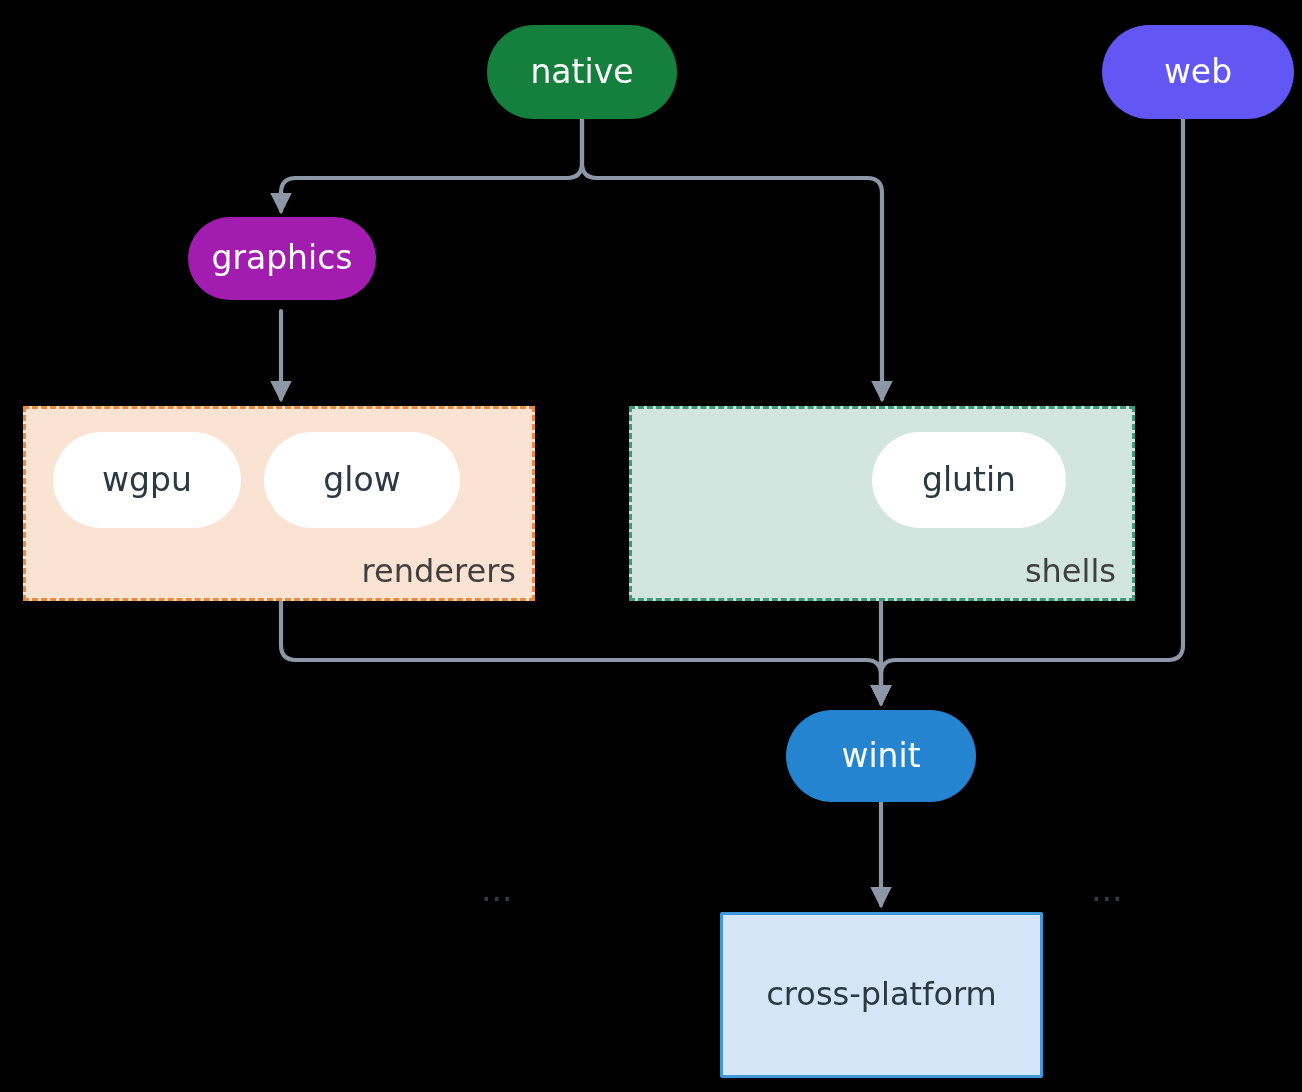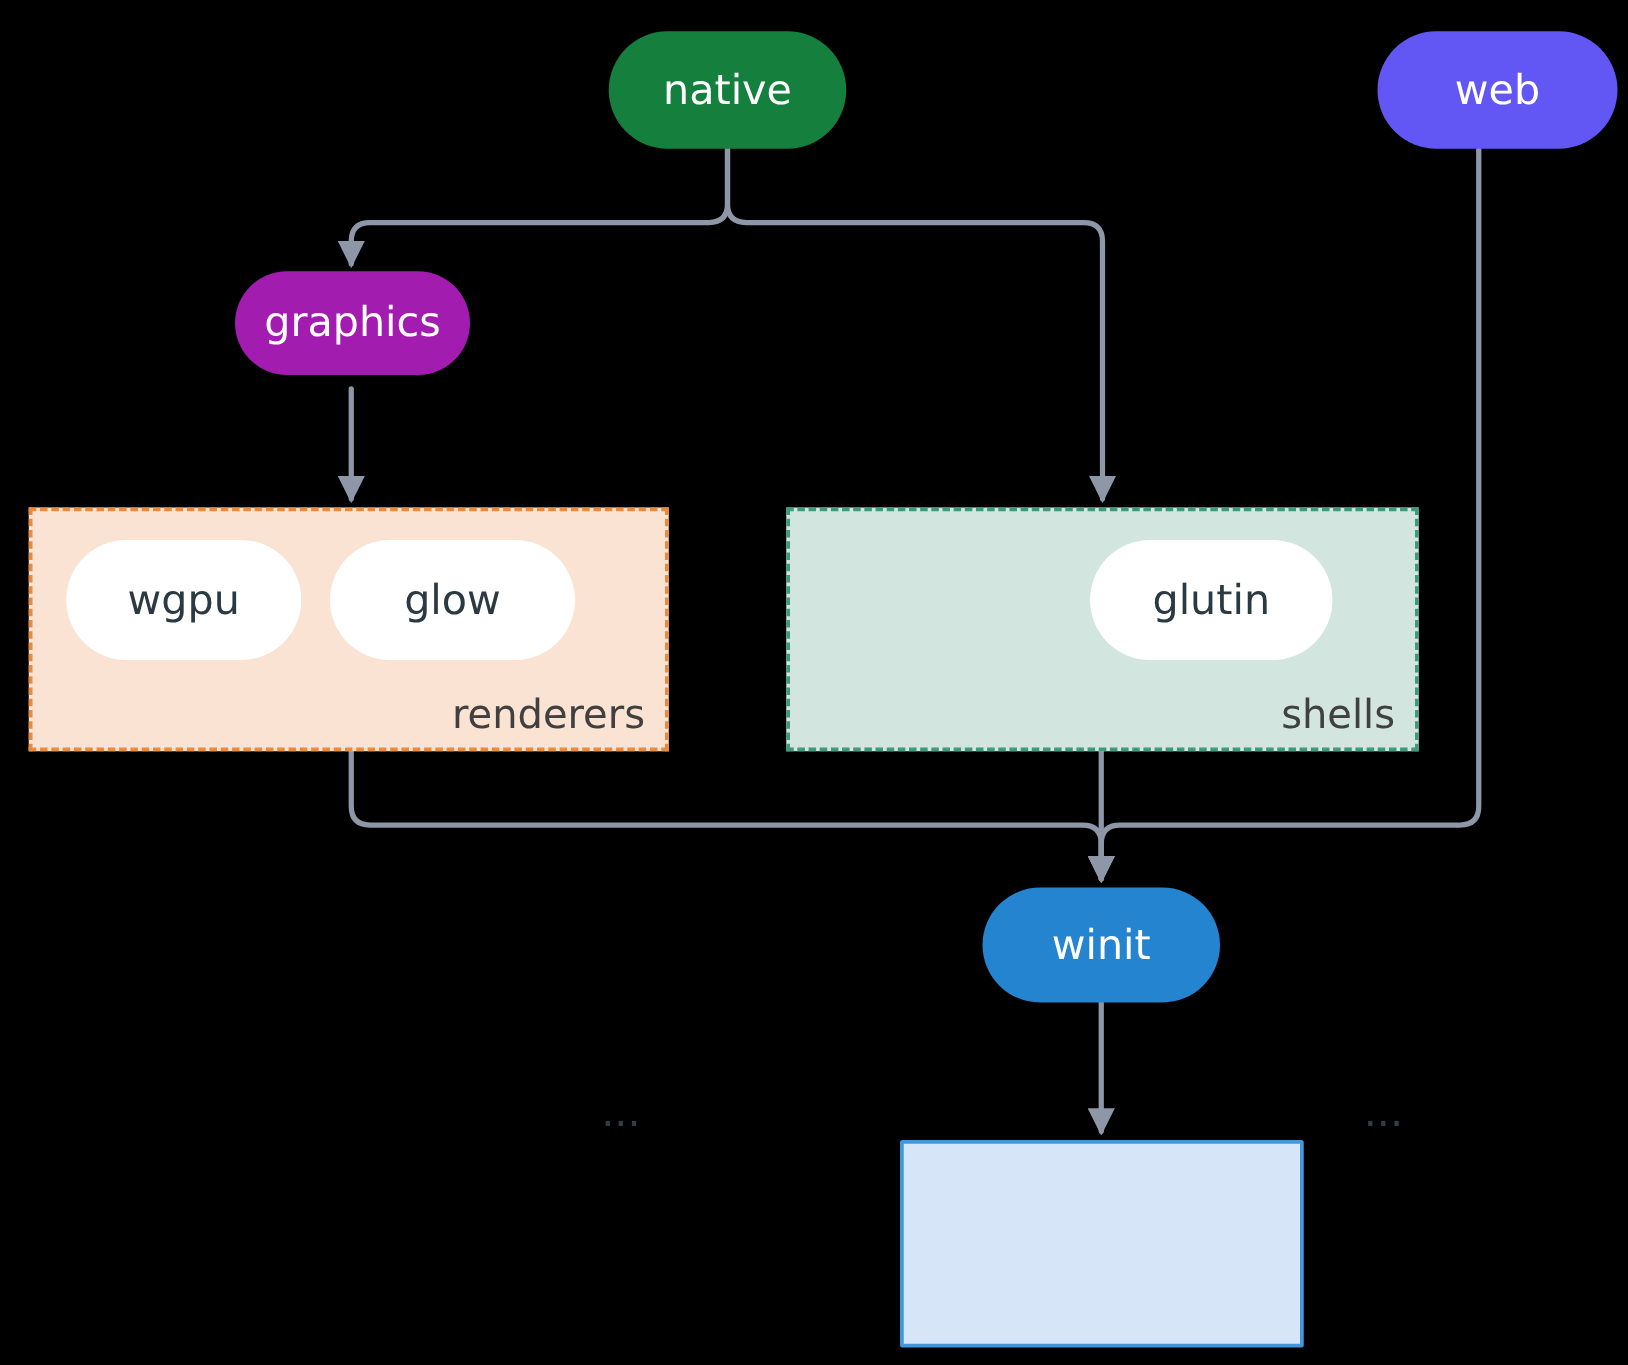--- a/index.html
+++ b/index.html
@@ -208,16 +208,16 @@
     </div>
     <span class="group-ellipsis">...</span>
     <span class="group-label">shells</span>
   </div>
 
   <div class="node pill" id="node-iced">
     <span class="node-label">winit</span>
   </div>
 
   <div class="node" id="node-application">
-    <span class="node-label"><br></span>
+    <span class="node-label"><span>cross-platform</span><br></span>
   </div>
 
 </div>
 
 </body></html>

